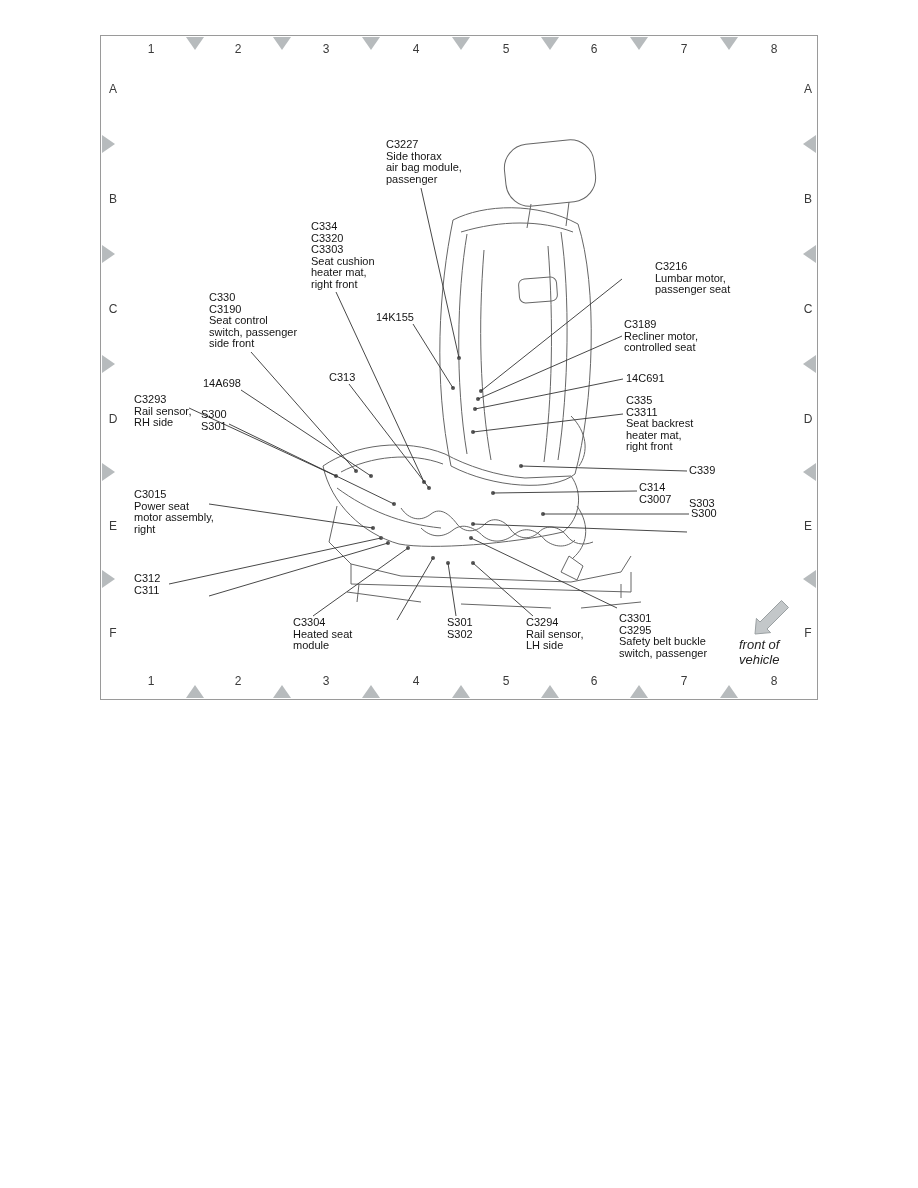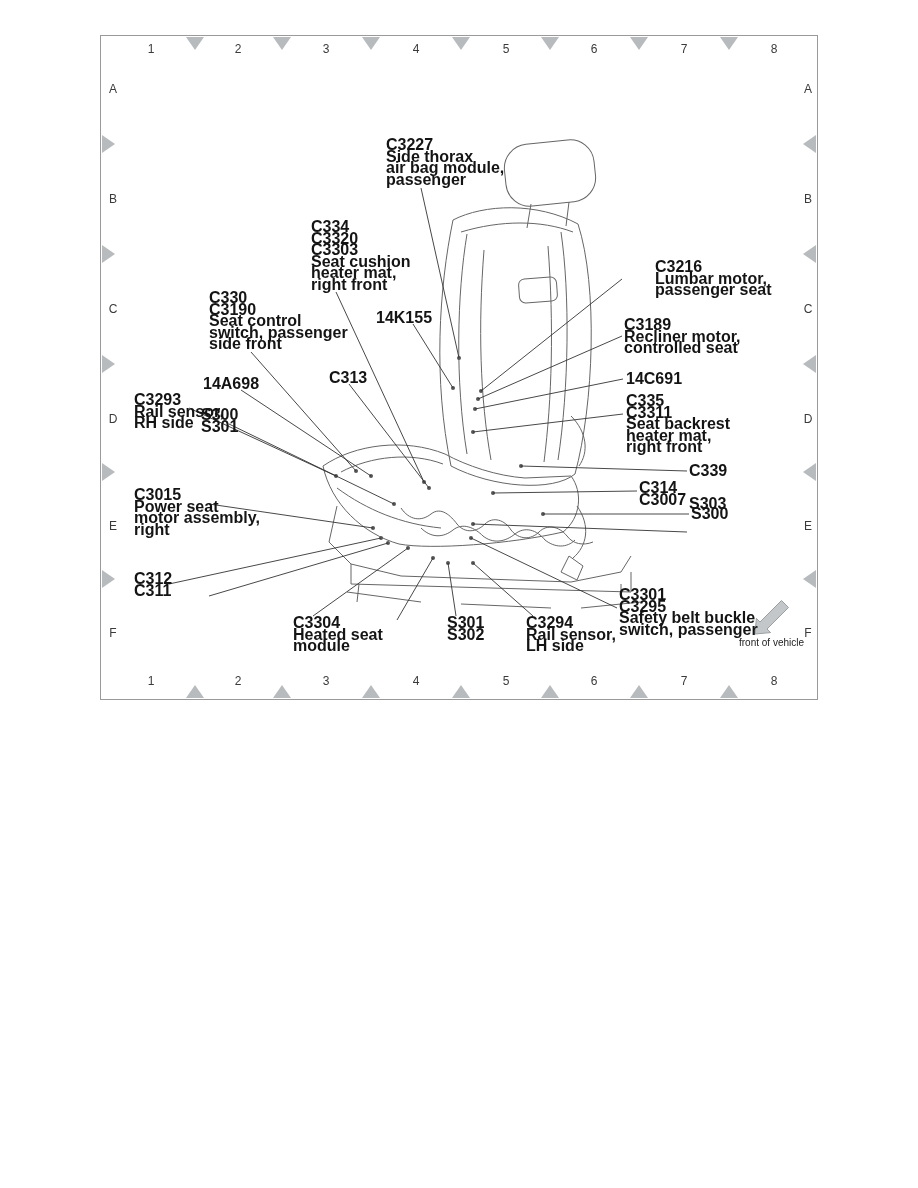--- a/index.html
+++ b/index.html
@@ -15,25 +15,24 @@
   .grid-num, .grid-letter {
     position: absolute; font-size: 12px; color: #3a3a3a;
     transform: translate(-50%, -50%); user-select: none;
   }
   .tri { position: absolute; width: 0; height: 0; }
   .tri-down  { border-left: 9px solid transparent; border-right: 9px solid transparent; border-top: 13px solid #b7bbbd; }
   .tri-up    { border-left: 9px solid transparent; border-right: 9px solid transparent; border-bottom: 13px solid #b7bbbd; }
   .tri-right { border-top: 9px solid transparent; border-bottom: 9px solid transparent; border-left: 13px solid #b7bbbd; }
   .tri-left  { border-top: 9px solid transparent; border-bottom: 9px solid transparent; border-right: 13px solid #b7bbbd; }
   .callout {
-    position: absolute; font-size: 16px; line-height: 11.5px; color: #141414;
+    position: absolute; font-size: 11px; line-height: 11.5px; color: #141414;
     white-space: pre-line;
-    font-weight: bold;
-  }
-  .fov-label { position: absolute; font-size: 10px; color: #222; }
+  }
+  .fov-label { position: absolute; font-size: 13px; color: #222; font-style: italic; }
   svg.diagram { position: absolute; left: 0; top: 0; pointer-events: none; }
 </style>
 </head>
 <body>
 
 <div class="canvas">
   <div class="frame">
 
     <span class="grid-num" style="left:50px;top:13px">1</span>
     <span class="grid-num" style="left:137px;top:13px">2</span>
@@ -215,21 +214,21 @@
     <div class="callout" style="left:33px;top:537px">C312
 C311</div>
     <div class="callout" style="left:192px;top:581px">C3304
 Heated seat
 module</div>
     <div class="callout" style="left:346px;top:581px">S301
 S302</div>
     <div class="callout" style="left:425px;top:581px">C3294
 Rail sensor,
 LH side</div>
-    <div class="callout" style="left:518px;top:553px">C3301
+    <div class="callout" style="left:518px;top:577px">C3301
 C3295
 Safety belt buckle
 switch, passenger</div>
     <div class="callout" style="left:554px;top:225px">C3216
 Lumbar motor,
 passenger seat</div>
     <div class="callout" style="left:523px;top:283px">C3189
 Recliner motor,
 controlled seat</div>
     <div class="callout" style="left:525px;top:337px">14C691</div>

